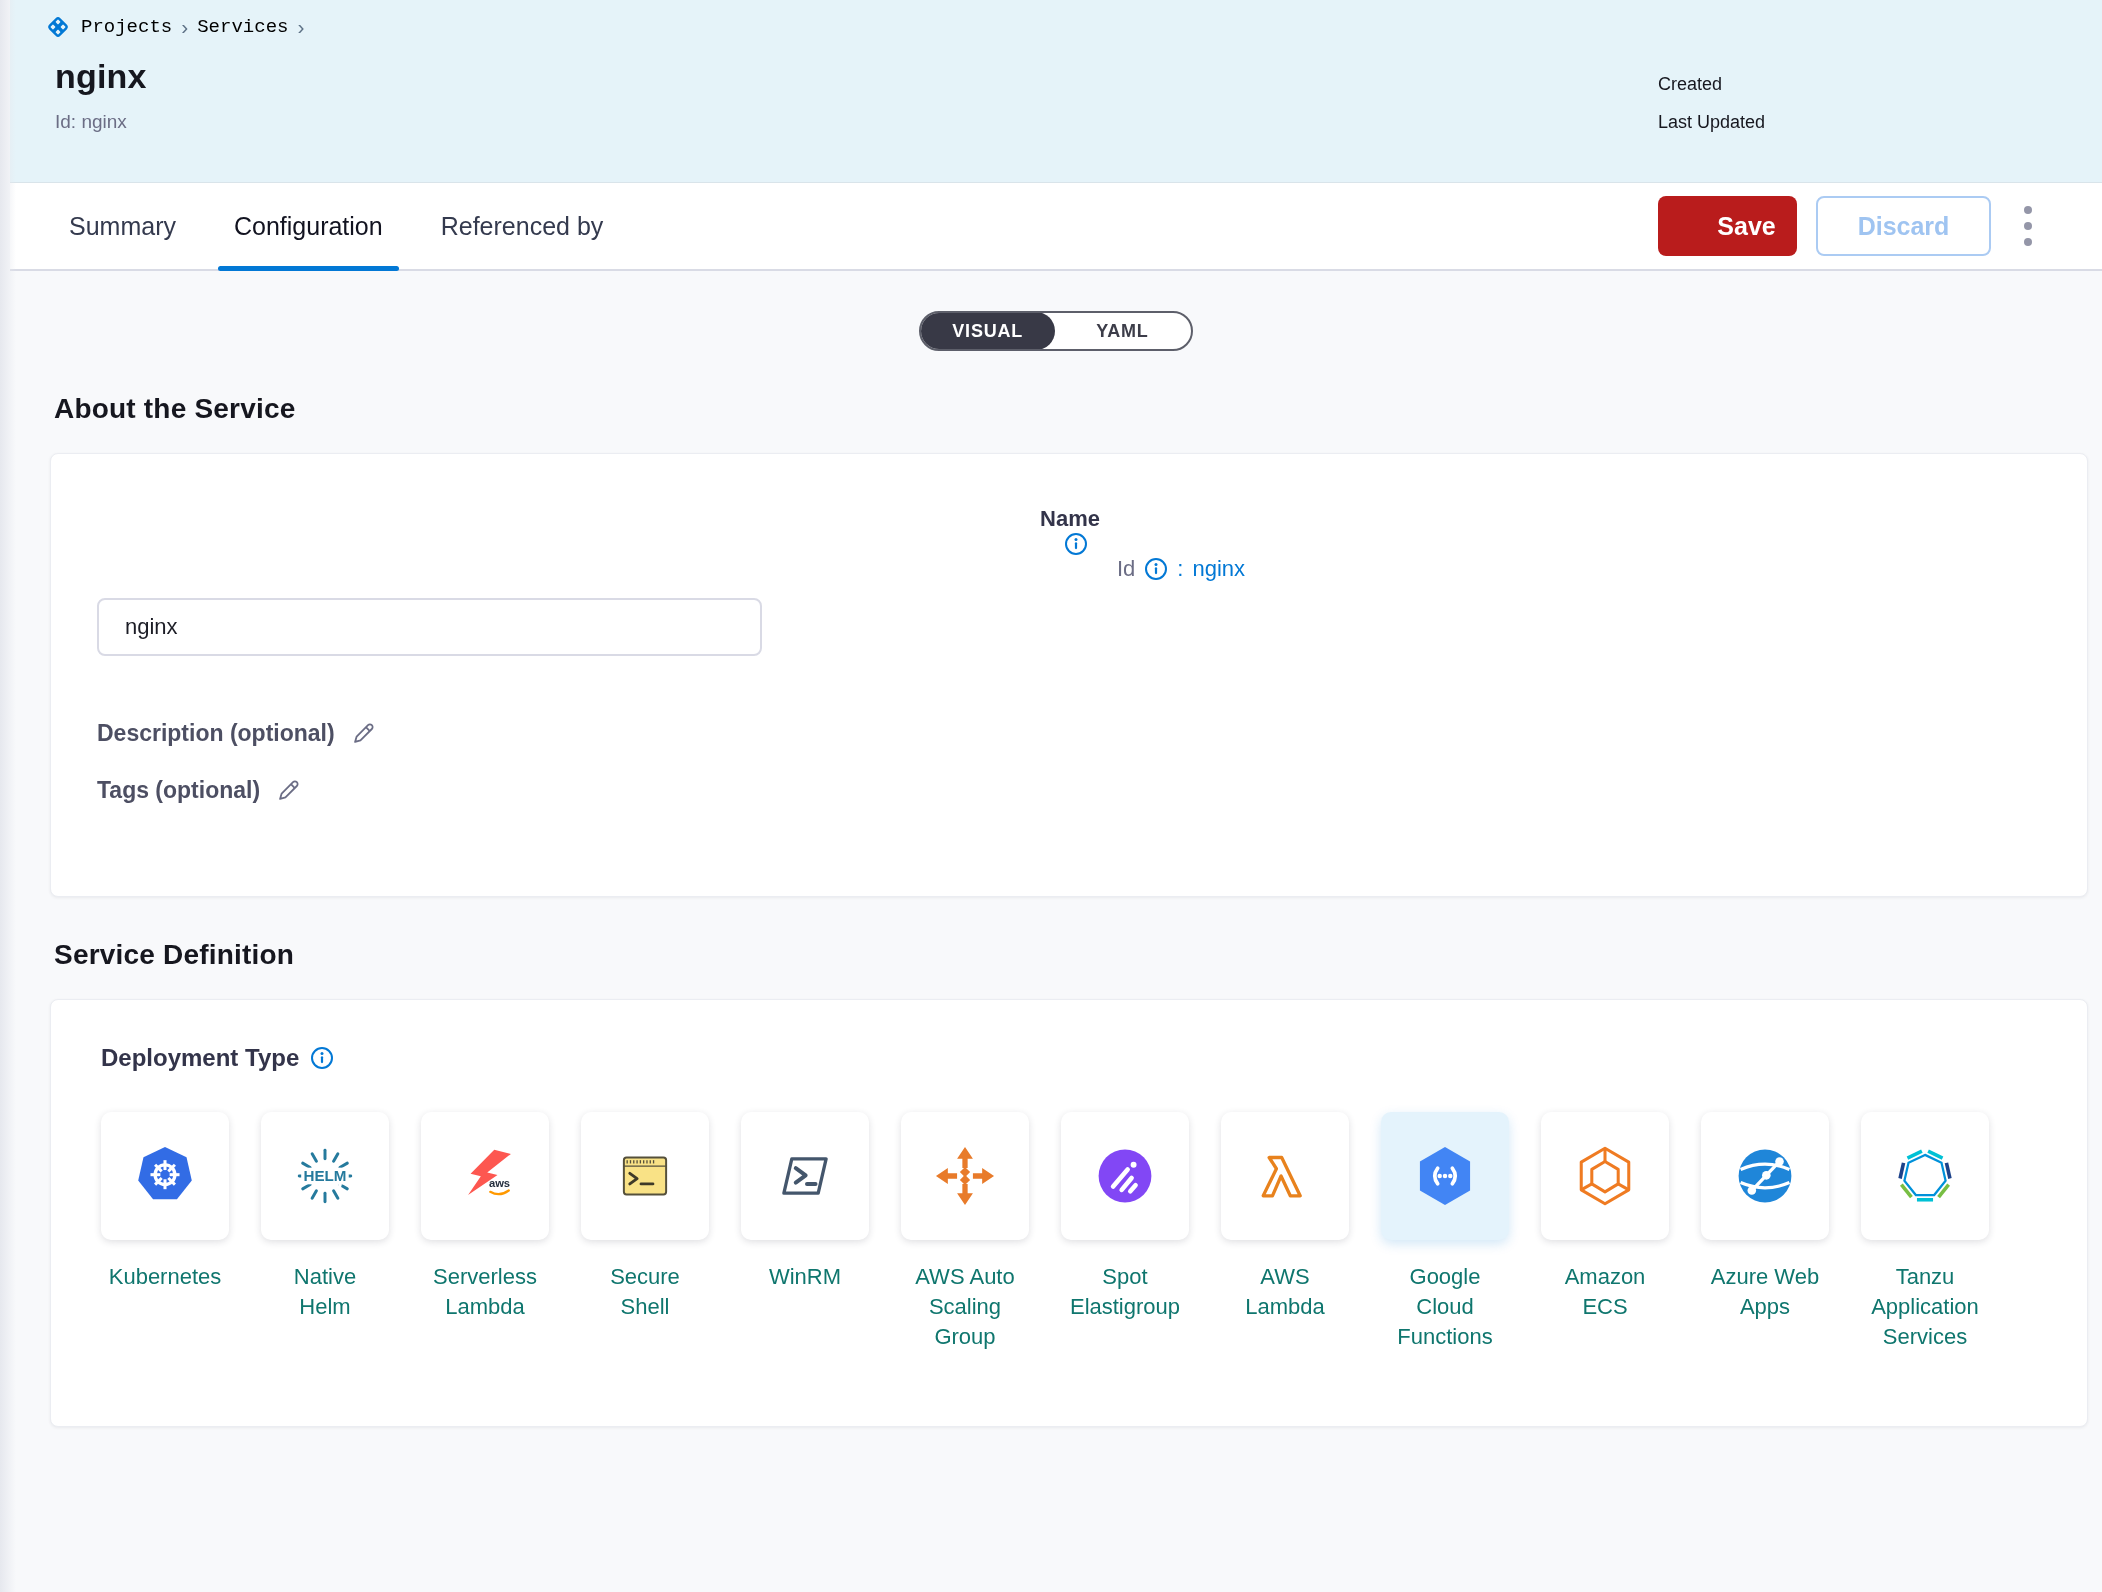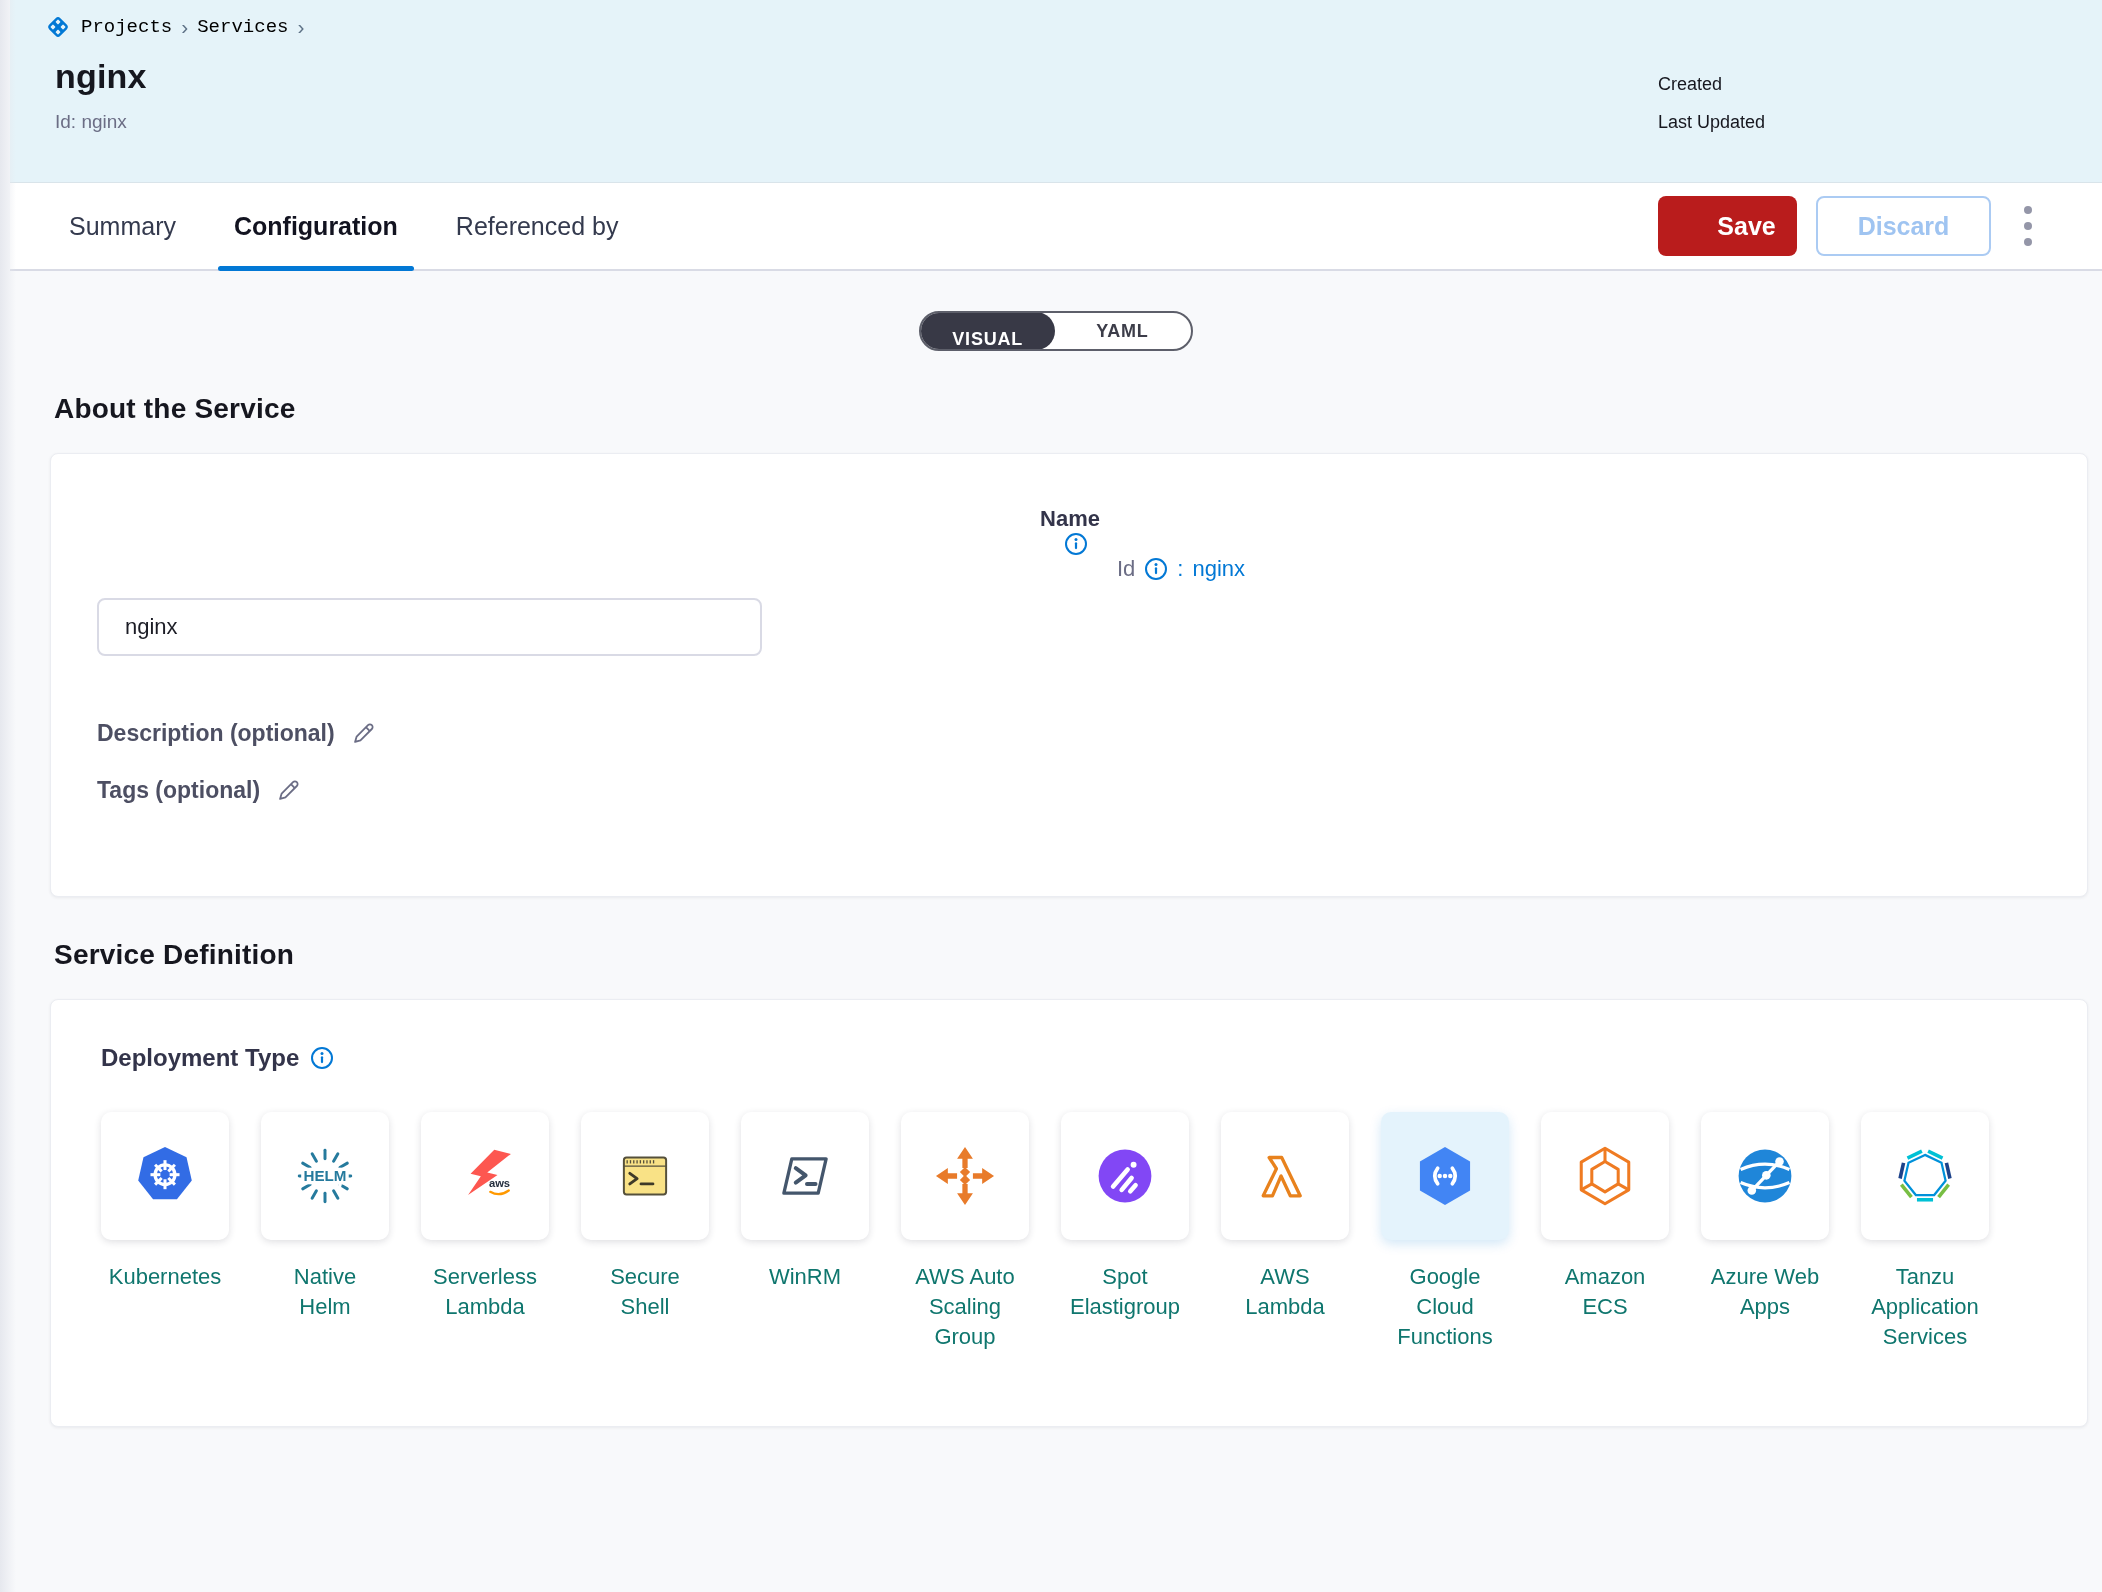--- a/index.html
+++ b/index.html
@@ -20,34 +20,34 @@
   .crumb-link { color:#000000; cursor:pointer; text-decoration:none;font-family:Liberation Mono, monospace; }
   .crumb-sep { color:#5d7186; font-size:21px; line-height:1; transform:translateY(-1px); }
   .hero-title { margin:16px 0 0 11px; font-size:34px; font-weight:600; color:#16171f; letter-spacing:.2px; }
   .hero-sub { margin:15px 0 0 11px; font-size:19px; color:#6b6d85; }
   .hero-meta { position:absolute; left:1648px; top:74px; display:grid; row-gap:17px; font-size:18px; color:#16171f; }
 
   
   .tabbar { height:88px; background:#ffffff; border-bottom:2px solid #d9dbe5; display:flex; align-items:stretch; justify-content:space-between; }
   .tabs { display:flex; padding-left:49px; }
   .tab { position:relative; display:flex; align-items:center; padding:0 10px; margin-right:38px; font-size:25px; color:#343a4e; cursor:pointer; }
-  .tab.active { font-weight:700; color:#121320; }
+  .tab.active { font-weight:400; color:#121320; }
   .tab.active::after { content:""; position:absolute; left:-6px; right:-6px; bottom:-2px; height:5px; background:#0278d5; border-radius:3px; }
   .actions { display:flex; align-items:center; gap:19px; padding-right:56px; }
   .btn { height:60px; border-radius:8px; font-size:25px; font-weight:700; font-family:inherit; cursor:pointer; }
   .btn-save { width:139px; background:#b91c1c; border:none; color:#ffffff;padding-left:38px; }
   .btn-discard { width:175px; background:#ffffff; border:2px solid #abcbf3; color:#9fc4f1; }
   .kebab { width:36px; height:60px; display:flex; flex-direction:column; align-items:center; justify-content:center; gap:8px; cursor:pointer; background:none; border:none; }
   .kebab i { width:8px; height:8px; border-radius:50%; background:#9496a8; }
 
   
   .toggle-row { display:flex; justify-content:center; margin-top:40px; }
   .seg-toggle { display:flex; border:2px solid #5d5f6a; border-radius:999px; background:#fff; overflow:hidden; }
   .seg { padding:0 42px; height:32px; line-height:36px; font-size:18px; font-weight:700; letter-spacing:.8px; color:#3c3d49; cursor:pointer; }
-  .seg.selected { background:#383946; color:#ffffff; border-radius:999px; margin:-1px; padding:8px 32px; height:38px; line-height:38px; }
+  .seg.selected { background:#383946; color:#ffffff; border-radius:999px; margin:-1px; padding:0 32px; height:38px; line-height:38px; }
 
   h2.section { margin:42px 0 0 44px; font-size:28px; font-weight:700; color:#16171f; letter-spacing:.2px; }
 
   .card { margin:28px 14px 0 40px; background:#ffffff; border:1px solid #ebedf2; border-radius:8px; box-shadow:0 1px 3px rgba(40,41,61,.07); }
   .card-about { padding:52px 44px 92px 46px; }
 
   .name-row { display:flex; align-items:center; font-size:22px;flex-direction:column; }
   .field-label { font-weight:600; color:#33344a; }
   .iicon { width:24px; height:24px; margin-left:11px; flex:none; }
   .id-group { margin-left:222px; display:flex; align-items:center; gap:9px; font-size:22px; }

